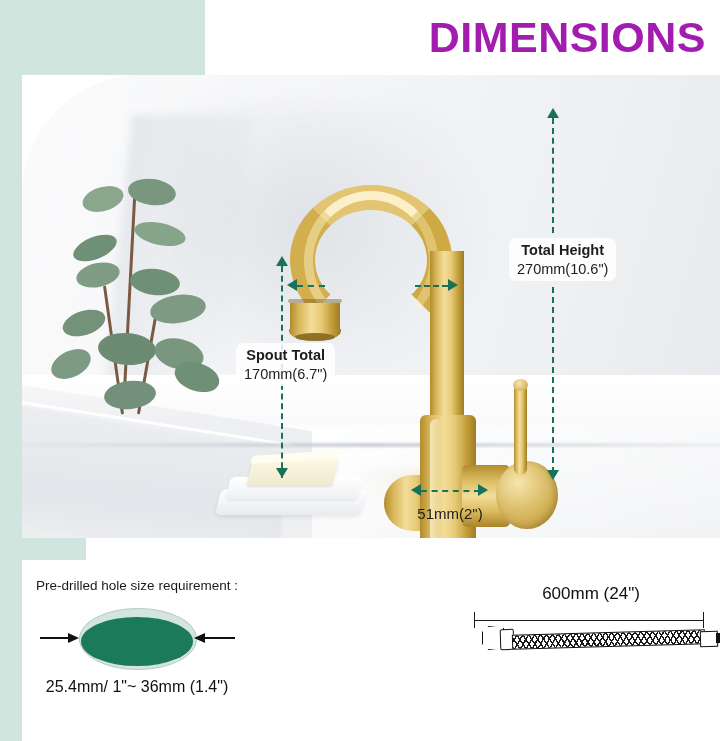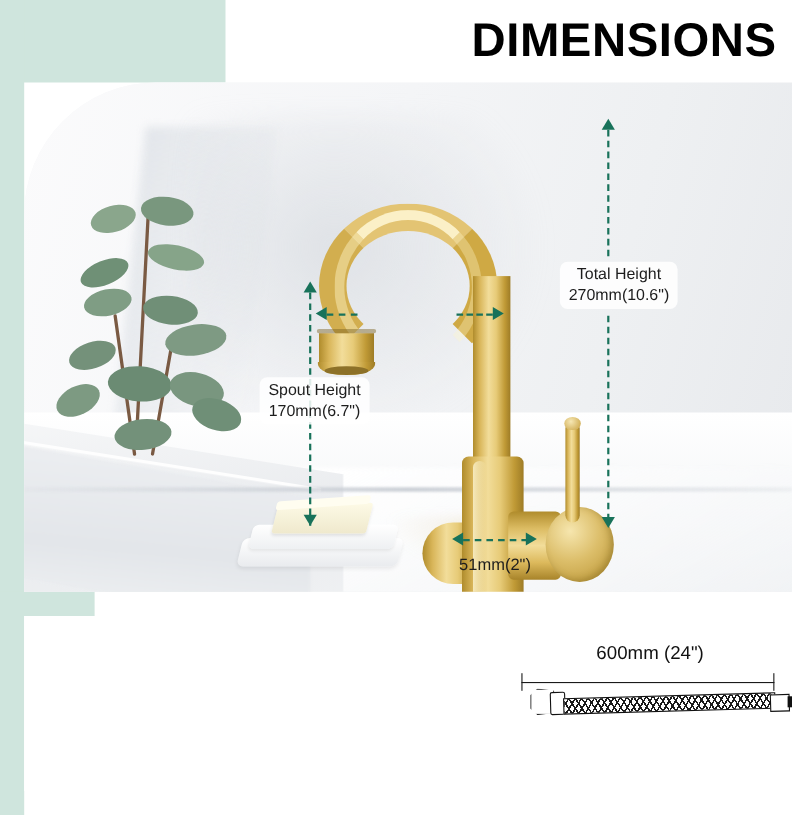--- a/index.html
+++ b/index.html
@@ -13,21 +13,21 @@
   
   .mint-block{position:absolute;left:0;top:0;width:205px;height:75px;background:#cfe5dd;}
   .mint-left{position:absolute;left:0;top:0;width:22px;height:560px;background:#cfe5dd;}
   .mint-band{position:absolute;left:0;top:538px;width:86px;height:22px;background:#cfe5dd;}
   .mint-strip{position:absolute;left:0;top:560px;width:22px;height:181px;background:#cfe5dd;}
 
   
   .title{
     position:absolute;right:14px;top:16px;
     font-size:43px;font-weight:bold;letter-spacing:.5px;
-    color:#000000;line-height:1;white-space:nowrap;
+    color:#a21caf;line-height:1;white-space:nowrap;
   }
 
   
   .photo{
     position:absolute;left:22px;top:75px;width:698px;height:463px;
     overflow:hidden;
     border-top-left-radius:120px;
     background:linear-gradient(160deg,#f7f8f9 0%,#f1f2f4 40%,#eceef0 100%);
   }
   .wall{
@@ -181,21 +181,21 @@
   .arrow.down{border-left:6px solid transparent;border-right:6px solid transparent;border-top:10px solid #18725a;}
   .arrow.left{border-top:6px solid transparent;border-bottom:6px solid transparent;border-right:10px solid #18725a;}
   .arrow.right{border-top:6px solid transparent;border-bottom:6px solid transparent;border-left:10px solid #18725a;}
 
   .dim-label{
     position:absolute;background:rgba(255,255,255,.86);
     border-radius:7px;padding:3px 8px;
     font-size:14.5px;line-height:1.28;color:#1d1d1d;
     text-align:center;white-space:nowrap;
   }
-  .dim-label .l1{display:block;}
+  .dim-label .l1{display:block;font-weight:bold;}
   .dim-label .l2{display:block;}
   .plain-label{
     position:absolute;font-size:15px;color:#1d1d1d;text-align:center;white-space:nowrap;
   }
 
   
   .bottom{position:absolute;left:22px;top:560px;width:698px;height:159px;background:#fff;}
   .bcell{position:absolute;top:0;height:159px;}
   .bhead{
     position:absolute;top:18px;left:50%;transform:translateX(-50%);
@@ -313,21 +313,21 @@
       <div class="lever gold-v"></div>
       <div class="lever-knob"></div>
 
     </div>
   </div>
 
   <div class="dash-v" style="left:281px;top:266px;height:212px;"></div>
   <div class="arrow up" style="left:276px;top:256px;"></div>
   <div class="arrow down" style="left:276px;top:468px;"></div>
   <div class="dim-label" style="left:236px;top:343px;">
-    <span class="l1">Spout Height</span>
+    <span class="l1">Spout Total</span>
     <span class="l2">170mm(6.7")</span>
   </div>
 
   <div class="dash-h" style="left:297px;top:285px;width:28px;"></div>
   <div class="dash-h" style="left:415px;top:285px;width:33px;"></div>
   <div class="arrow left" style="left:287px;top:279px;"></div>
   <div class="arrow right" style="left:448px;top:279px;"></div>
 
   <div class="dash-v" style="left:552px;top:118px;height:115px;"></div>
   <div class="dash-v" style="left:552px;top:287px;height:186px;"></div>
@@ -338,20 +338,36 @@
     <span class="l2">270mm(10.6")</span>
   </div>
 
   <div class="dash-h" style="left:421px;top:490px;width:59px;"></div>
   <div class="arrow left" style="left:411px;top:484px;"></div>
   <div class="arrow right" style="left:478px;top:484px;"></div>
   <div class="plain-label" style="left:400px;top:505px;width:100px;">51mm(2")</div>
 
   <div class="bottom">
 
+    <div class="bcell" style="left:0px;width:230px;">
+      <div class="bhead">Pre-drilled hole size requirement :</div>
+      <div class="disc" style="left:57px;top:48px;width:116px;height:60px;">
+        <div class="rim"></div>
+        <div class="fill"></div>
+      </div>
+      <div class="bk-arrow" style="left:18px;top:73px;width:40px;height:10px;">
+        <div class="shaft" style="left:0;top:4px;width:30px;height:2px;"></div>
+        <div class="head" style="left:28px;top:0;border-top:5px solid transparent;border-bottom:5px solid transparent;border-left:11px solid #111;"></div>
+      </div>
+      <div class="bk-arrow" style="left:172px;top:73px;width:40px;height:10px;">
+        <div class="shaft" style="left:11px;top:4px;width:30px;height:2px;"></div>
+        <div class="head" style="left:0;top:0;border-top:5px solid transparent;border-bottom:5px solid transparent;border-right:11px solid #111;"></div>
+      </div>
+      <div class="bcap">25.4mm/ 1"~ 36mm (1.4")</div>
+    </div>
 
 
     <div class="bcell" style="left:440px;width:258px;">
       <div class="bcap" style="top:24px;font-size:17px;">600mm  (24")</div>
       <div class="span-line" style="left:12px;top:60px;width:230px;"></div>
       <div class="span-tick" style="left:12px;top:52px;height:16px;"></div>
       <div class="span-tick" style="left:241px;top:52px;height:16px;"></div>
       <div class="hose-wrap" style="left:12px;top:18px;width:248px;height:110px;">
         <div class="hose-nut"></div>
         <div class="hose-collar"></div>

